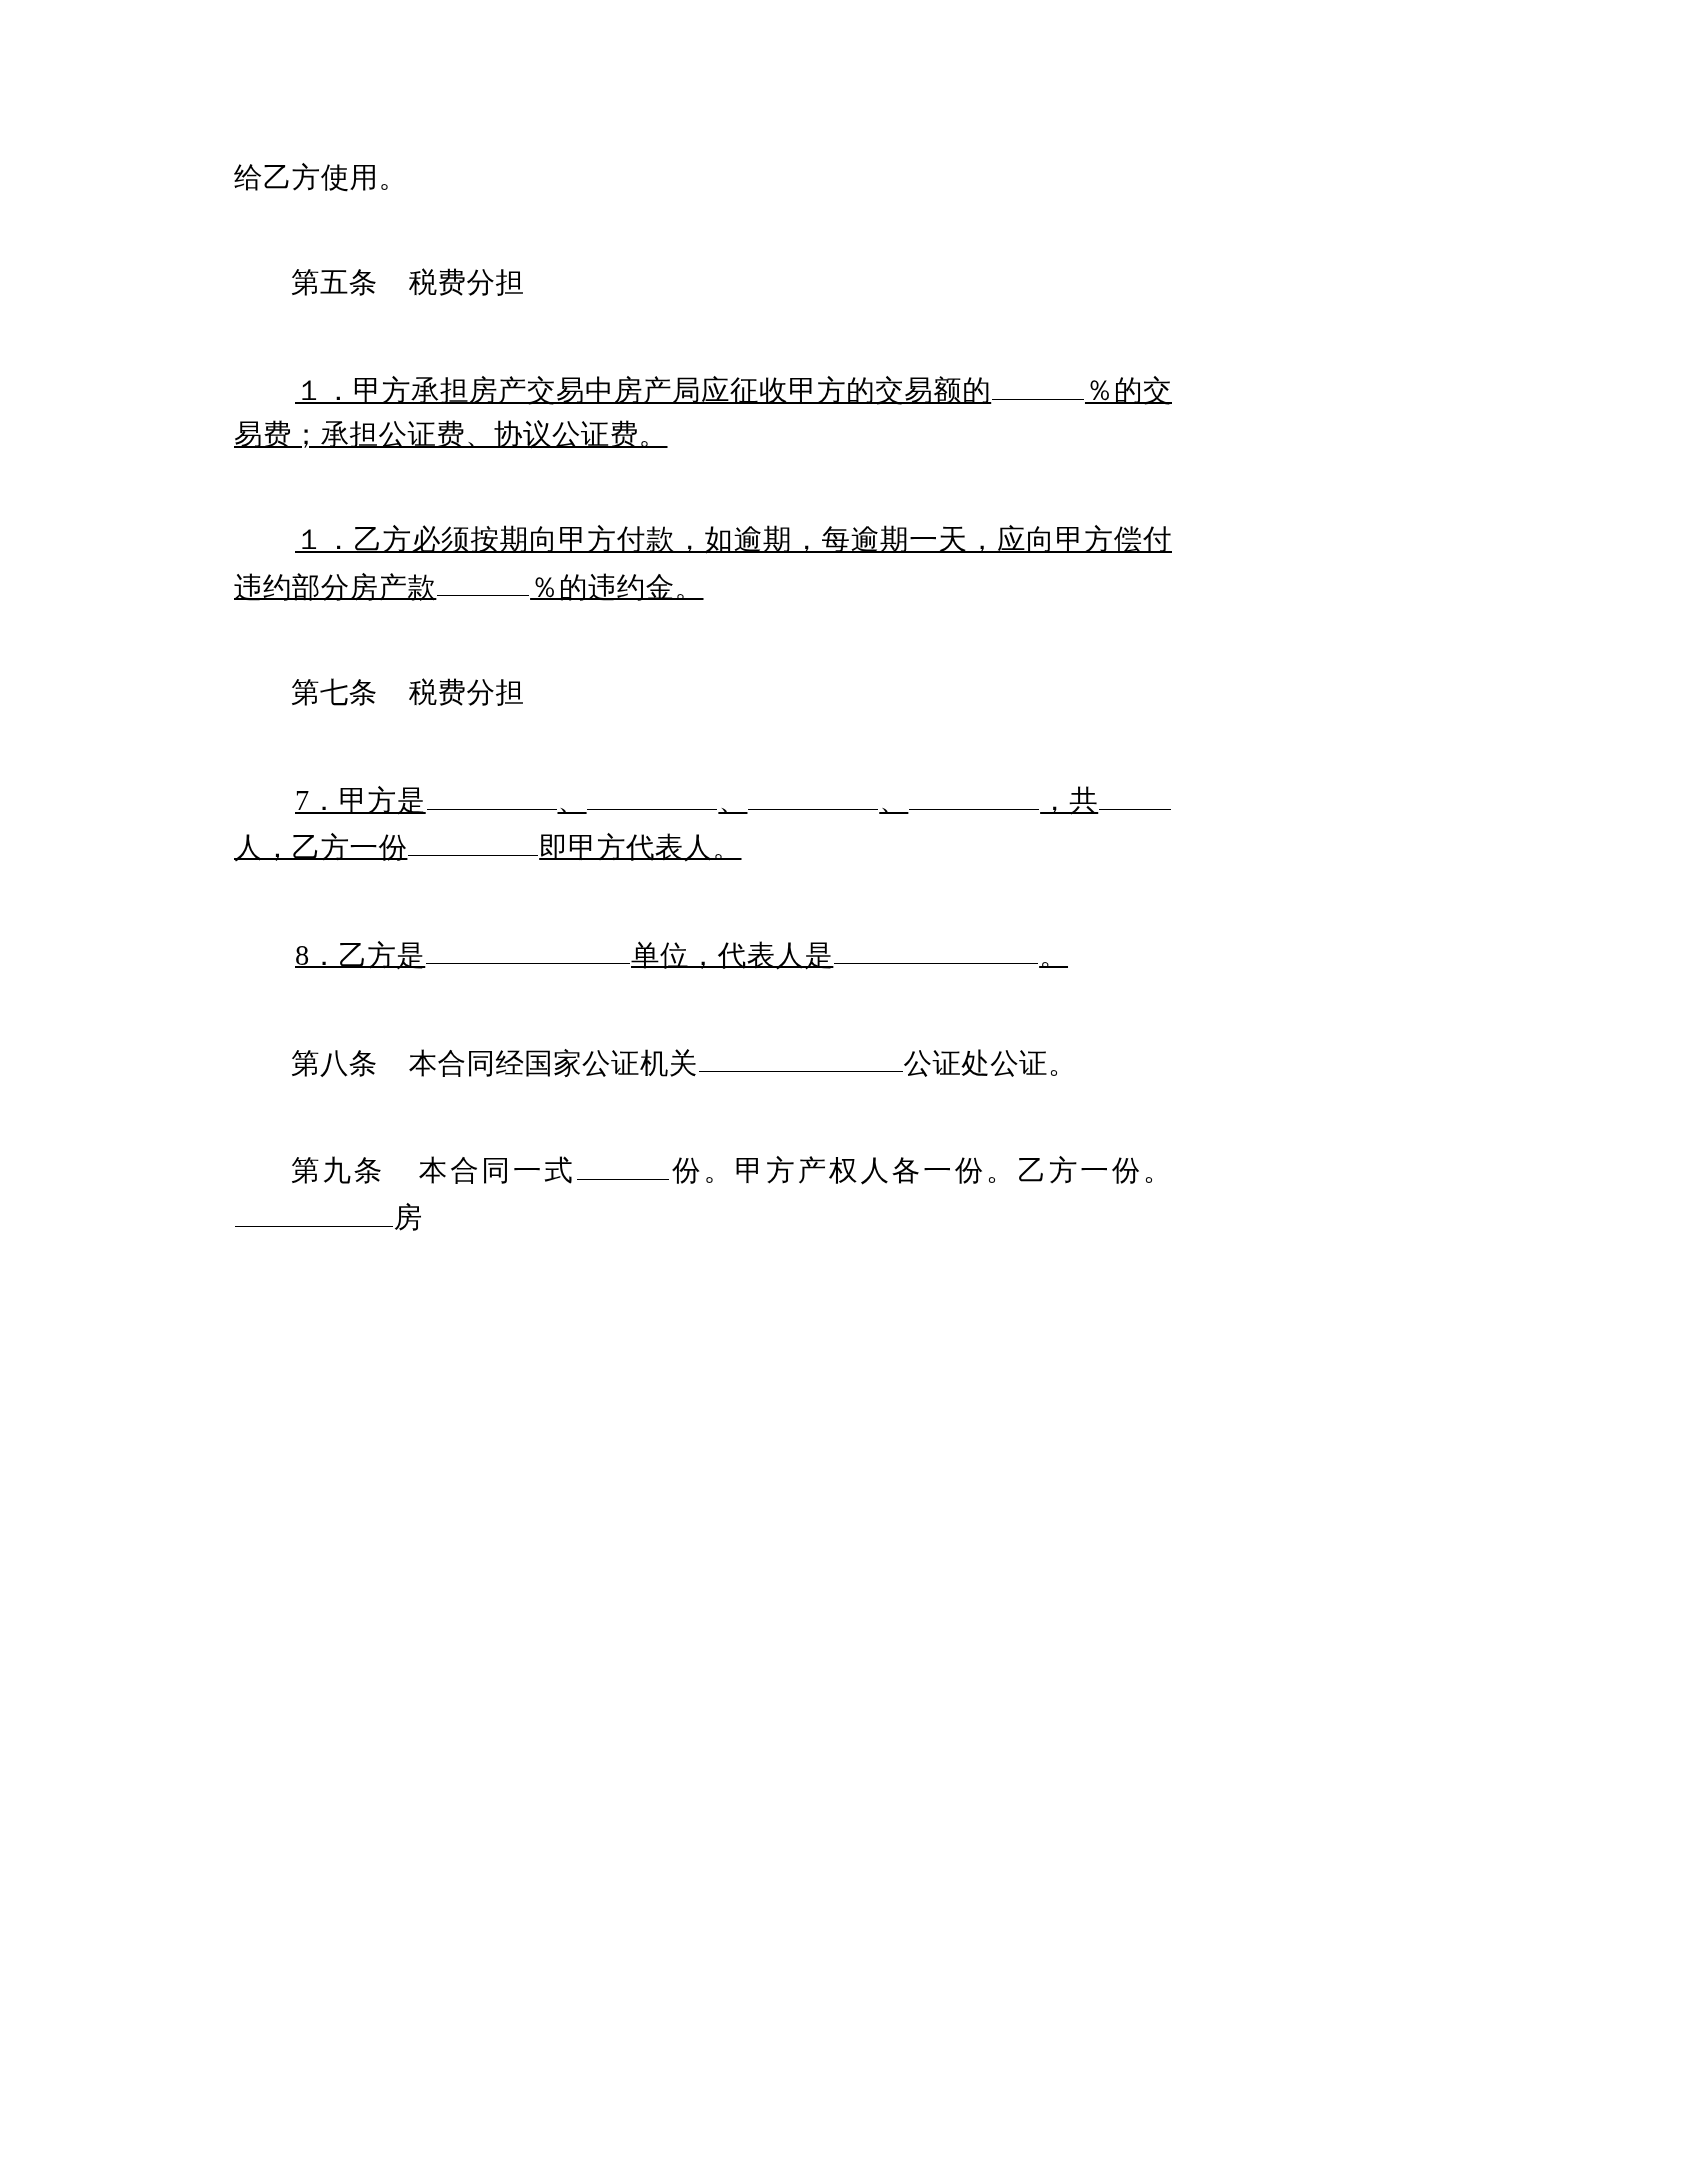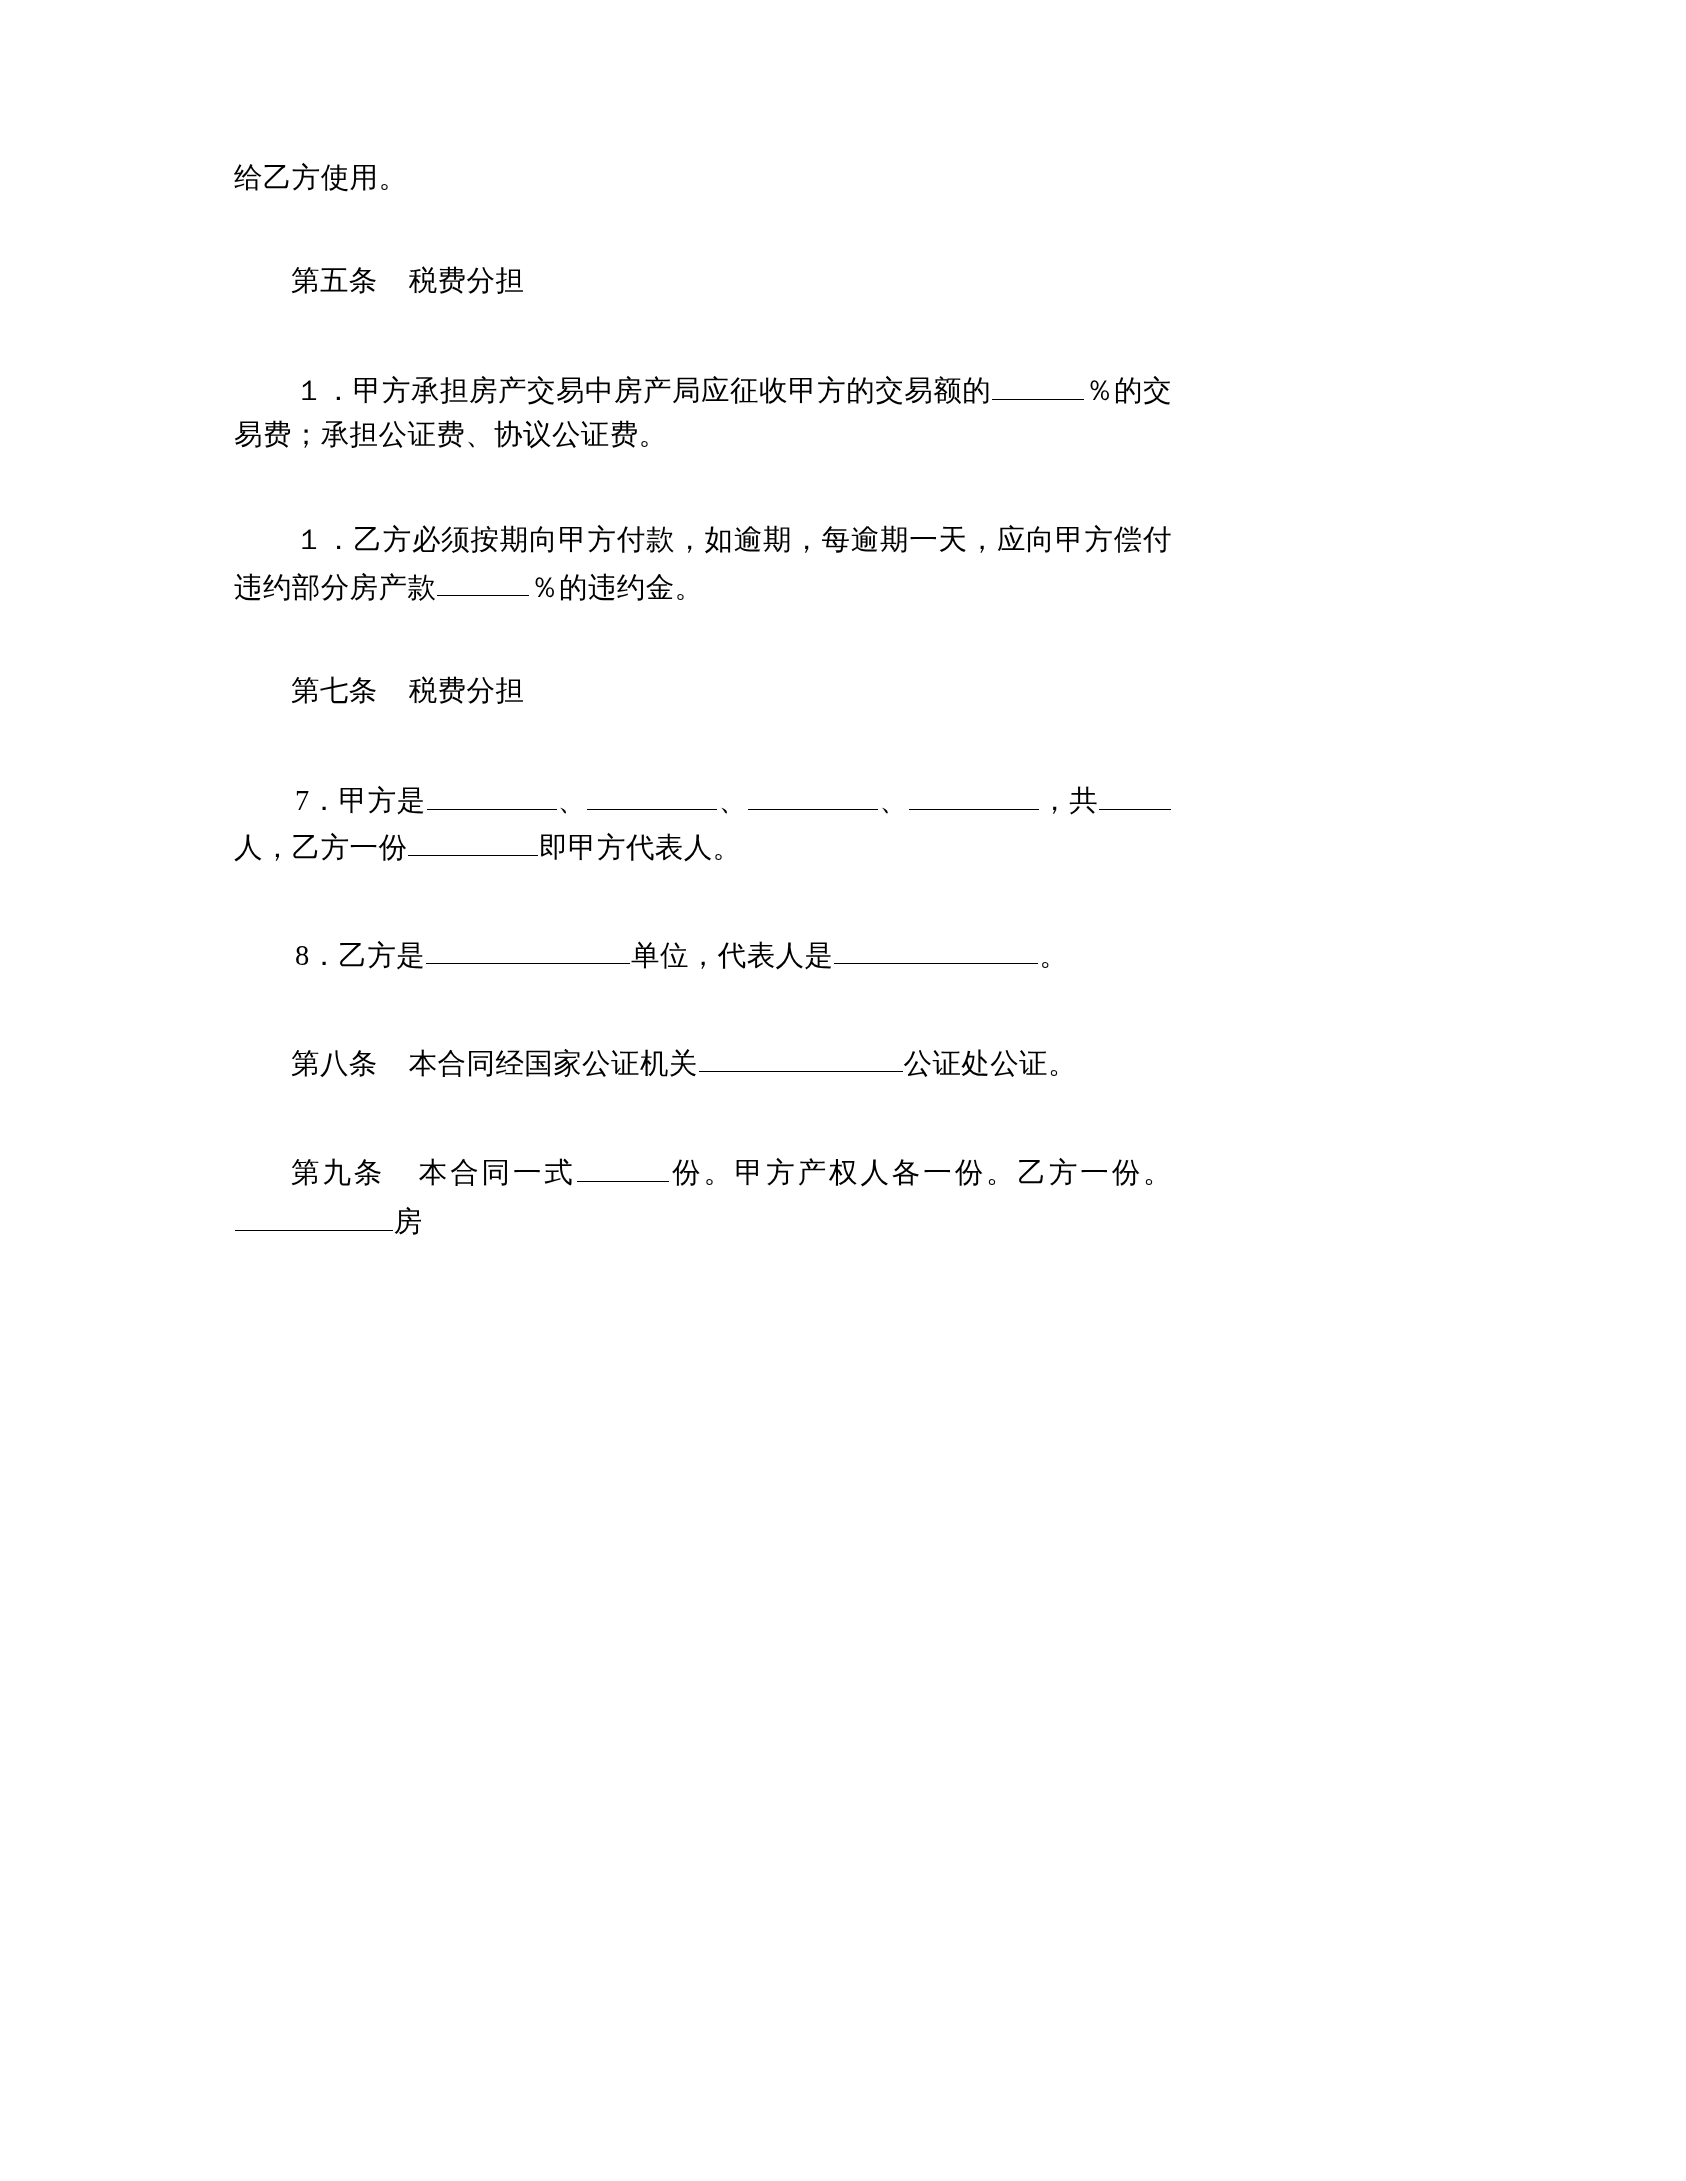--- a/index.html
+++ b/index.html
@@ -29,25 +29,25 @@
   }
   .para {
     margin: 0 0 61px 0;
     text-align: justify;
     text-justify: inter-ideograph;
     line-height: 1.55;
     word-break: break-all;
   }
   .indent-2 {
     text-indent: 61px;
+    text-decoration: underline;
   }
   .heading {
     text-indent: 57px;
     font-weight: normal;
-    font-family: Liberation Mono, monospace;
   }
   .gap-md { display: inline-block; width: 31px; }
   .blank {
     display: inline-block;
     border-bottom: 1.8px solid #000;
     vertical-align: baseline;
     height: 1.15em;
     margin: 0 0.9px;
   }
   .b-xs { width: 72px; }

